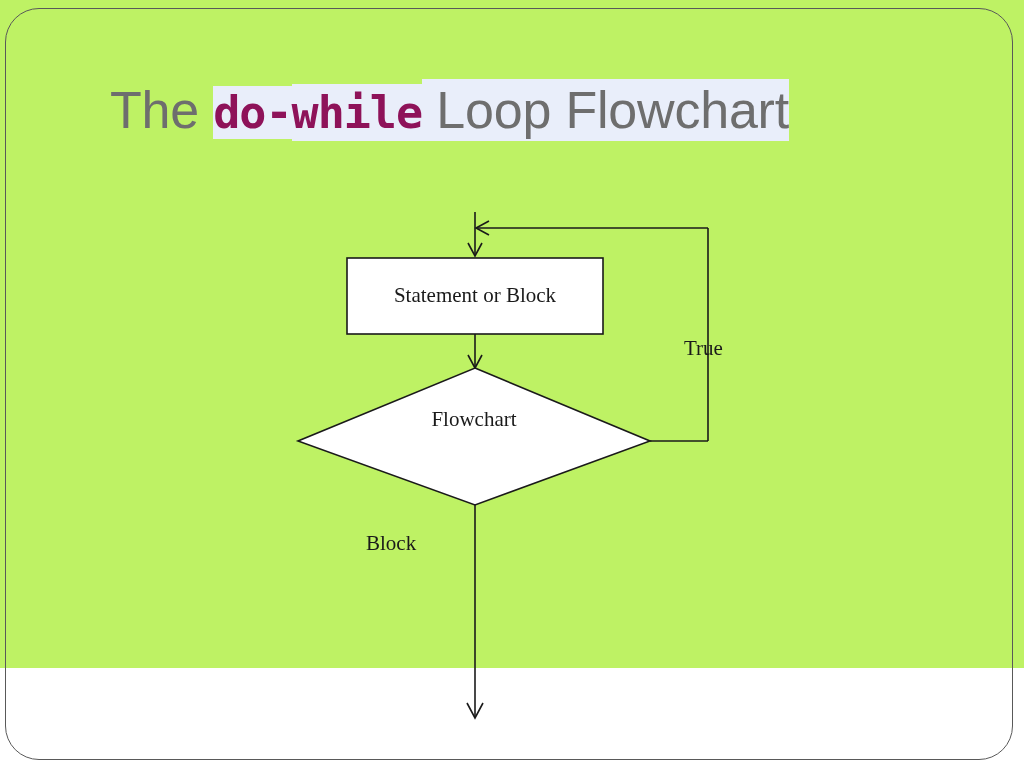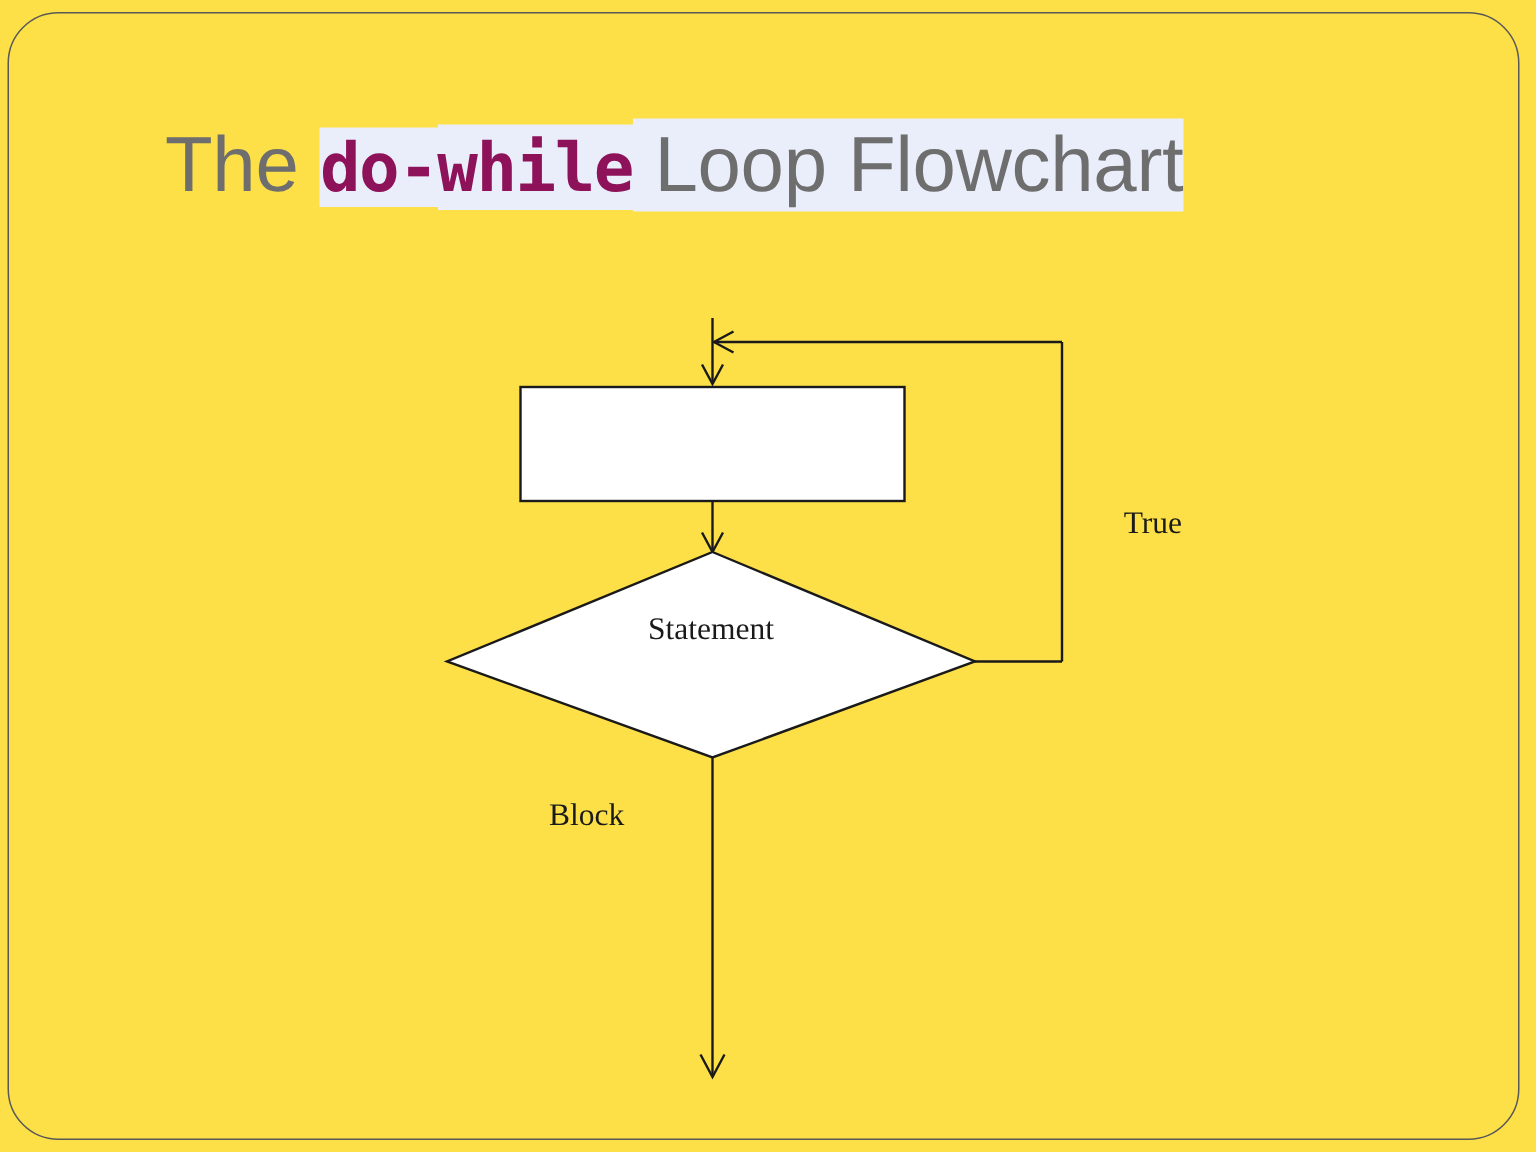--- a/index.html
+++ b/index.html
@@ -10,22 +10,22 @@
   body {
     width: 1024px;
     height: 768px;
     font-family: "Liberation Sans", sans-serif;
     overflow: hidden;
   }
 
   #slide {
     position: relative;
     width: 1024px;
-    height: 768px;
-    background: #fde047;
+    height: 668px;
+    background: #bef264;
   }
 
   
   #slide-frame {
     position: absolute;
     left: 5px;
     top: 8px;
     width: 1008px;
     height: 752px;
     border: 1px solid #595959;
@@ -90,24 +90,24 @@
     left: 347px;
     top: 281px;
     width: 256px;
   }
   #label-boolean {
     left: 374px;
     top: 405px;
     width: 200px;
   }
   #label-true {
-    left: 718px;
+    left: 684px;
     top: 334px;
     width: 70px;
-    text-align: right;
+    text-align: left;
   }
   #label-false {
     left: 366px;
     top: 529px;
     width: 80px;
     text-align: left;
   }
 </style>
 </head>
 <body>
@@ -138,22 +138,23 @@
 
     <line x1="475" y1="334" x2="475" y2="368" stroke="#1a1a1a" stroke-width="1.6"></line>
     <polyline points="468,355 475,368 482,355" fill="none" stroke="#1a1a1a" stroke-width="1.6"></polyline>
 
     <polygon points="475,368 650,441 475,505 298,441" fill="#ffffff" stroke="#1a1a1a" stroke-width="1.6"></polygon>
 
     <line x1="475" y1="505" x2="475" y2="718" stroke="#1a1a1a" stroke-width="1.6"></line>
     <polyline points="467,703 475,718 483,703" fill="none" stroke="#1a1a1a" stroke-width="1.6"></polyline>
   </svg>
 
+  <div class="node-label" id="label-statement">Statement or Block</div>
 
   <div class="node-label" id="label-boolean">
-    <div>Statement</div>
+    <div>Flowchart</div>
   </div>
 
   <div class="node-label" id="label-true">True</div>
 
   <div class="node-label" id="label-false">Block</div>
 
 </div>
 
 </body></html>

